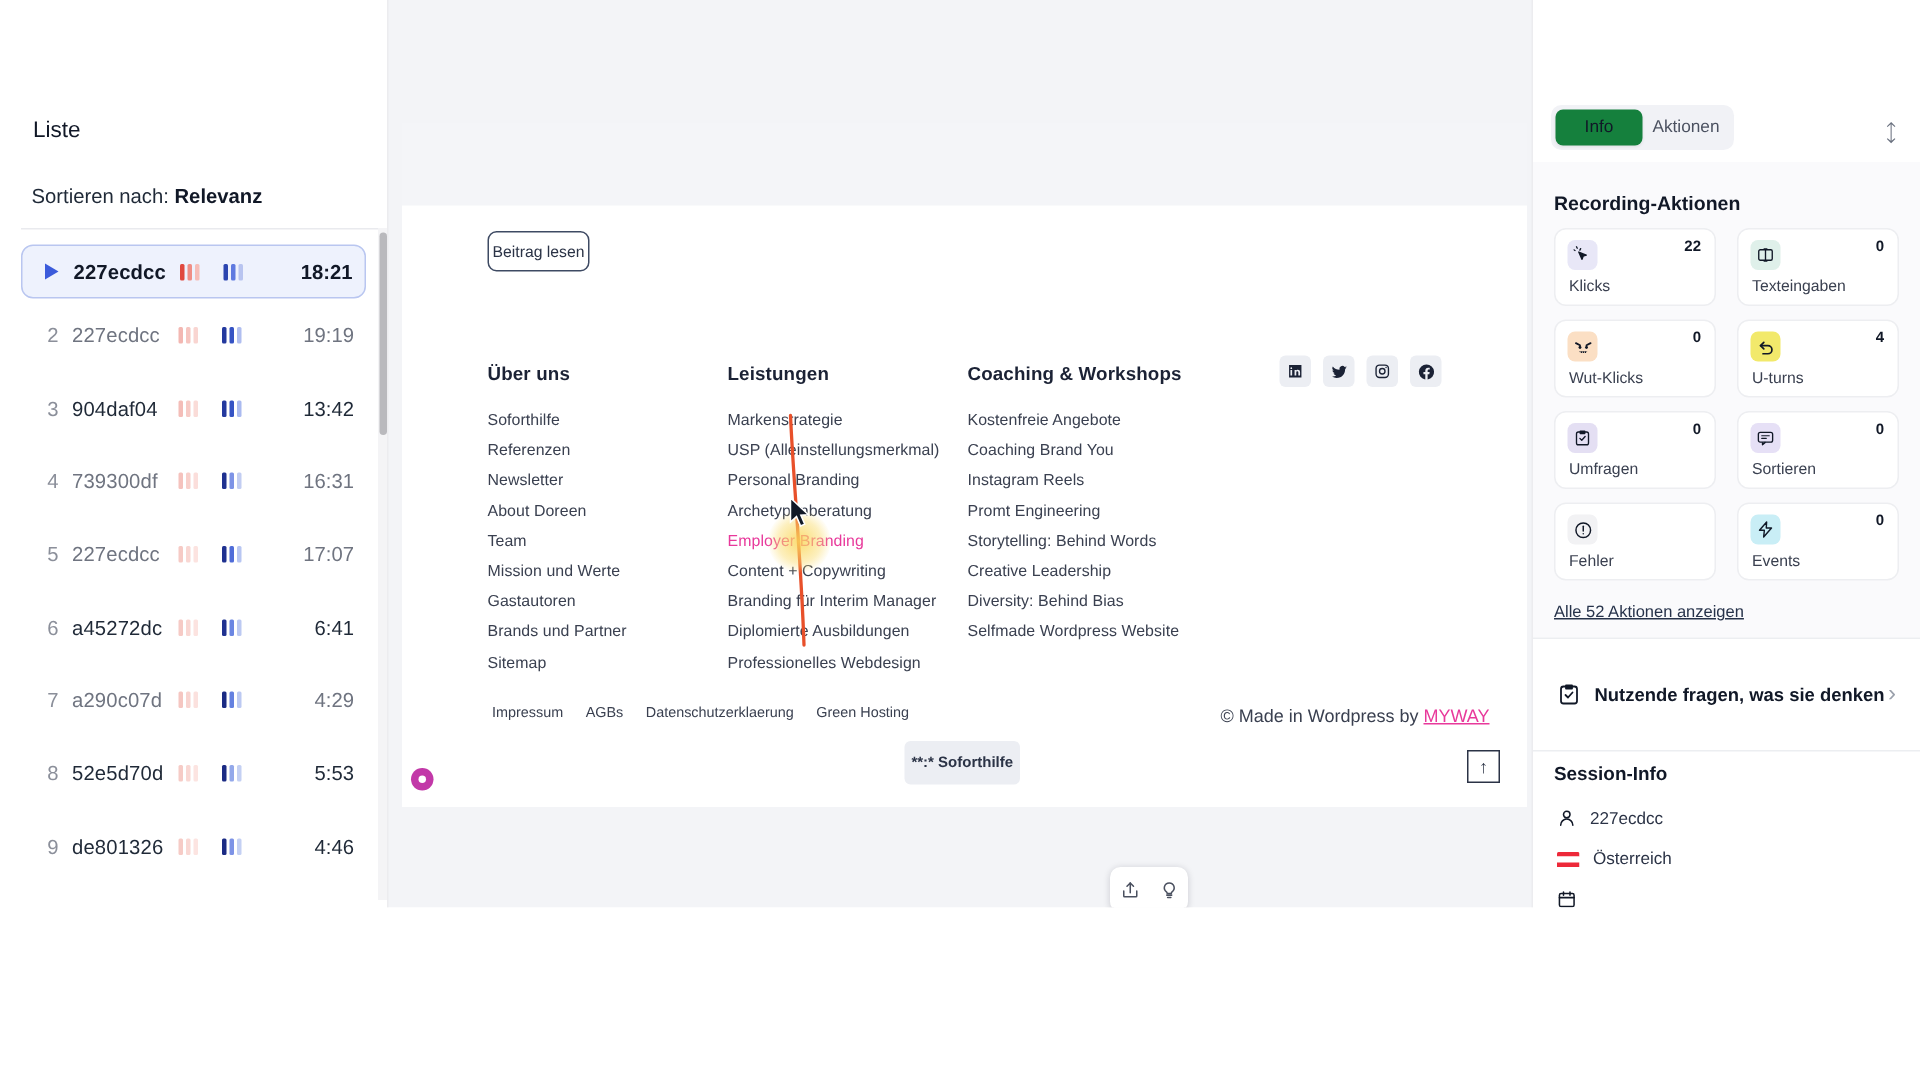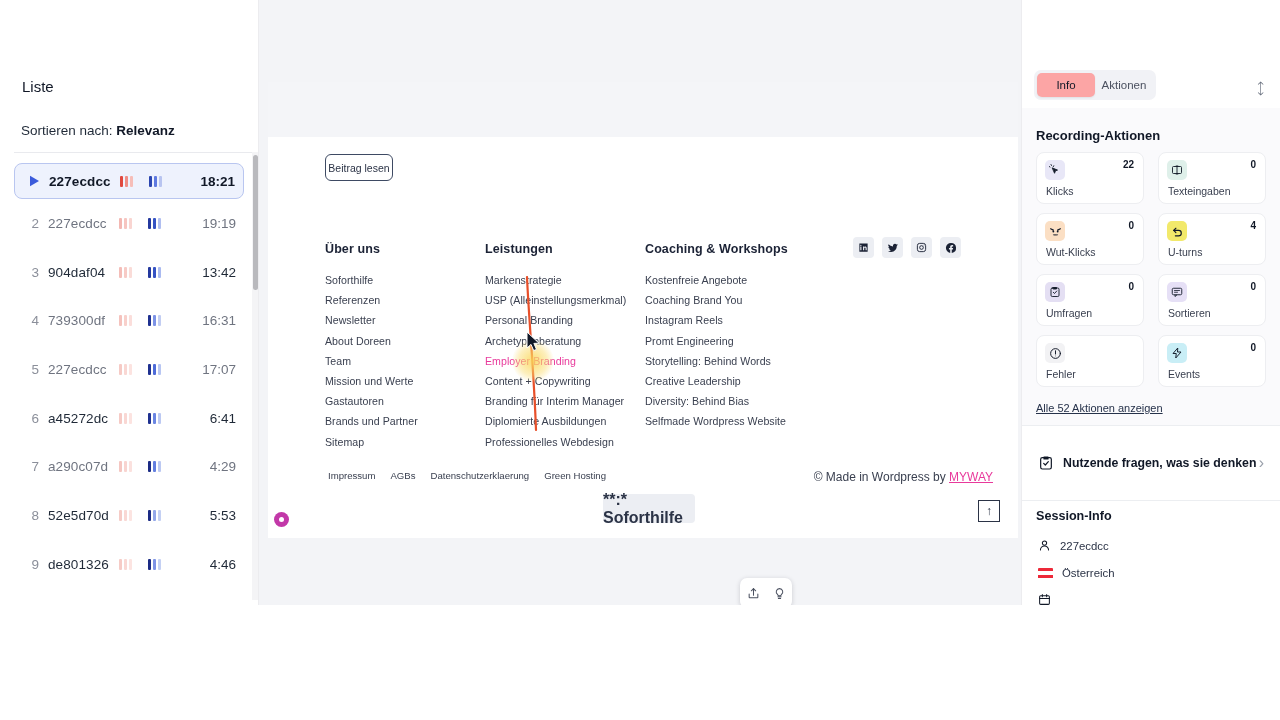--- a/index.html
+++ b/index.html
@@ -133,23 +133,23 @@
     position:absolute; left: 60px; top: 388px; display:flex; gap: 15px;
   }
   .legal a { font-size: 9.6px; color: #3a4050; text-decoration:none; }
 
   .made {
     position:absolute; right: 25px; top: 388px; font-size: 12px; color:#3a4050;
   }
   .made a { color:#e8399b; text-decoration: underline; }
 
   .sofort {
-    position:absolute; left: 335px; top: 412px; width: 92px; height: 29px;
+    position:absolute; left: 335px; top: 412px; width: 77px; height: 29px;
     background:#eceef3; border-radius: 4px; display:flex; align-items:center;
-    justify-content:center; font-size: 16px; color:#2b3346; font-weight:700;
+    justify-content:center; font-size: 10px; color:#2b3346; font-weight:700;
   }
   .totop {
     position:absolute; left: 710px; top: 418px; width: 22px; height: 22px;
     border:1px solid #2b3346; display:flex; align-items:center; justify-content:center;
     color:#2b3346; font-size: 12px; background:#fff;
   }
 
   .magenta-dot {
     position:absolute; left: 6px; top: 430px; width: 15px; height: 15px;
     border-radius: 50%; background: #c238a8;
@@ -181,21 +181,21 @@
     background:#ffffff;
   }
   .tabs {
     position:absolute; left: 1034px; top: 70px; width: 122px; height: 30px;
     background:#f1f2f6; border-radius: 7px; display:flex; padding: 3px;
   }
   .tab {
     flex:1; display:flex; align-items:center; justify-content:center;
     font-size: 11.5px; color:#4b5160; border-radius: 5px;
   }
-  .tab.active { background:#fca5a5; color:#111827; font-weight:500;
+  .tab.active { background:#15803d; color:#111827; font-weight:500;
     box-shadow: 0 1px 2px rgba(0,0,0,.07); }
   .tab-expand {
     position:absolute; left: 1255px; top: 80px; font-size: 14px; color:#6b7280;
     transform: rotate(-45deg);
   }
 
   .rp-section {
     position:absolute; left: 1022px; top: 108px; width: 258px; height: 317px;
     background:#fafafc;
   }

